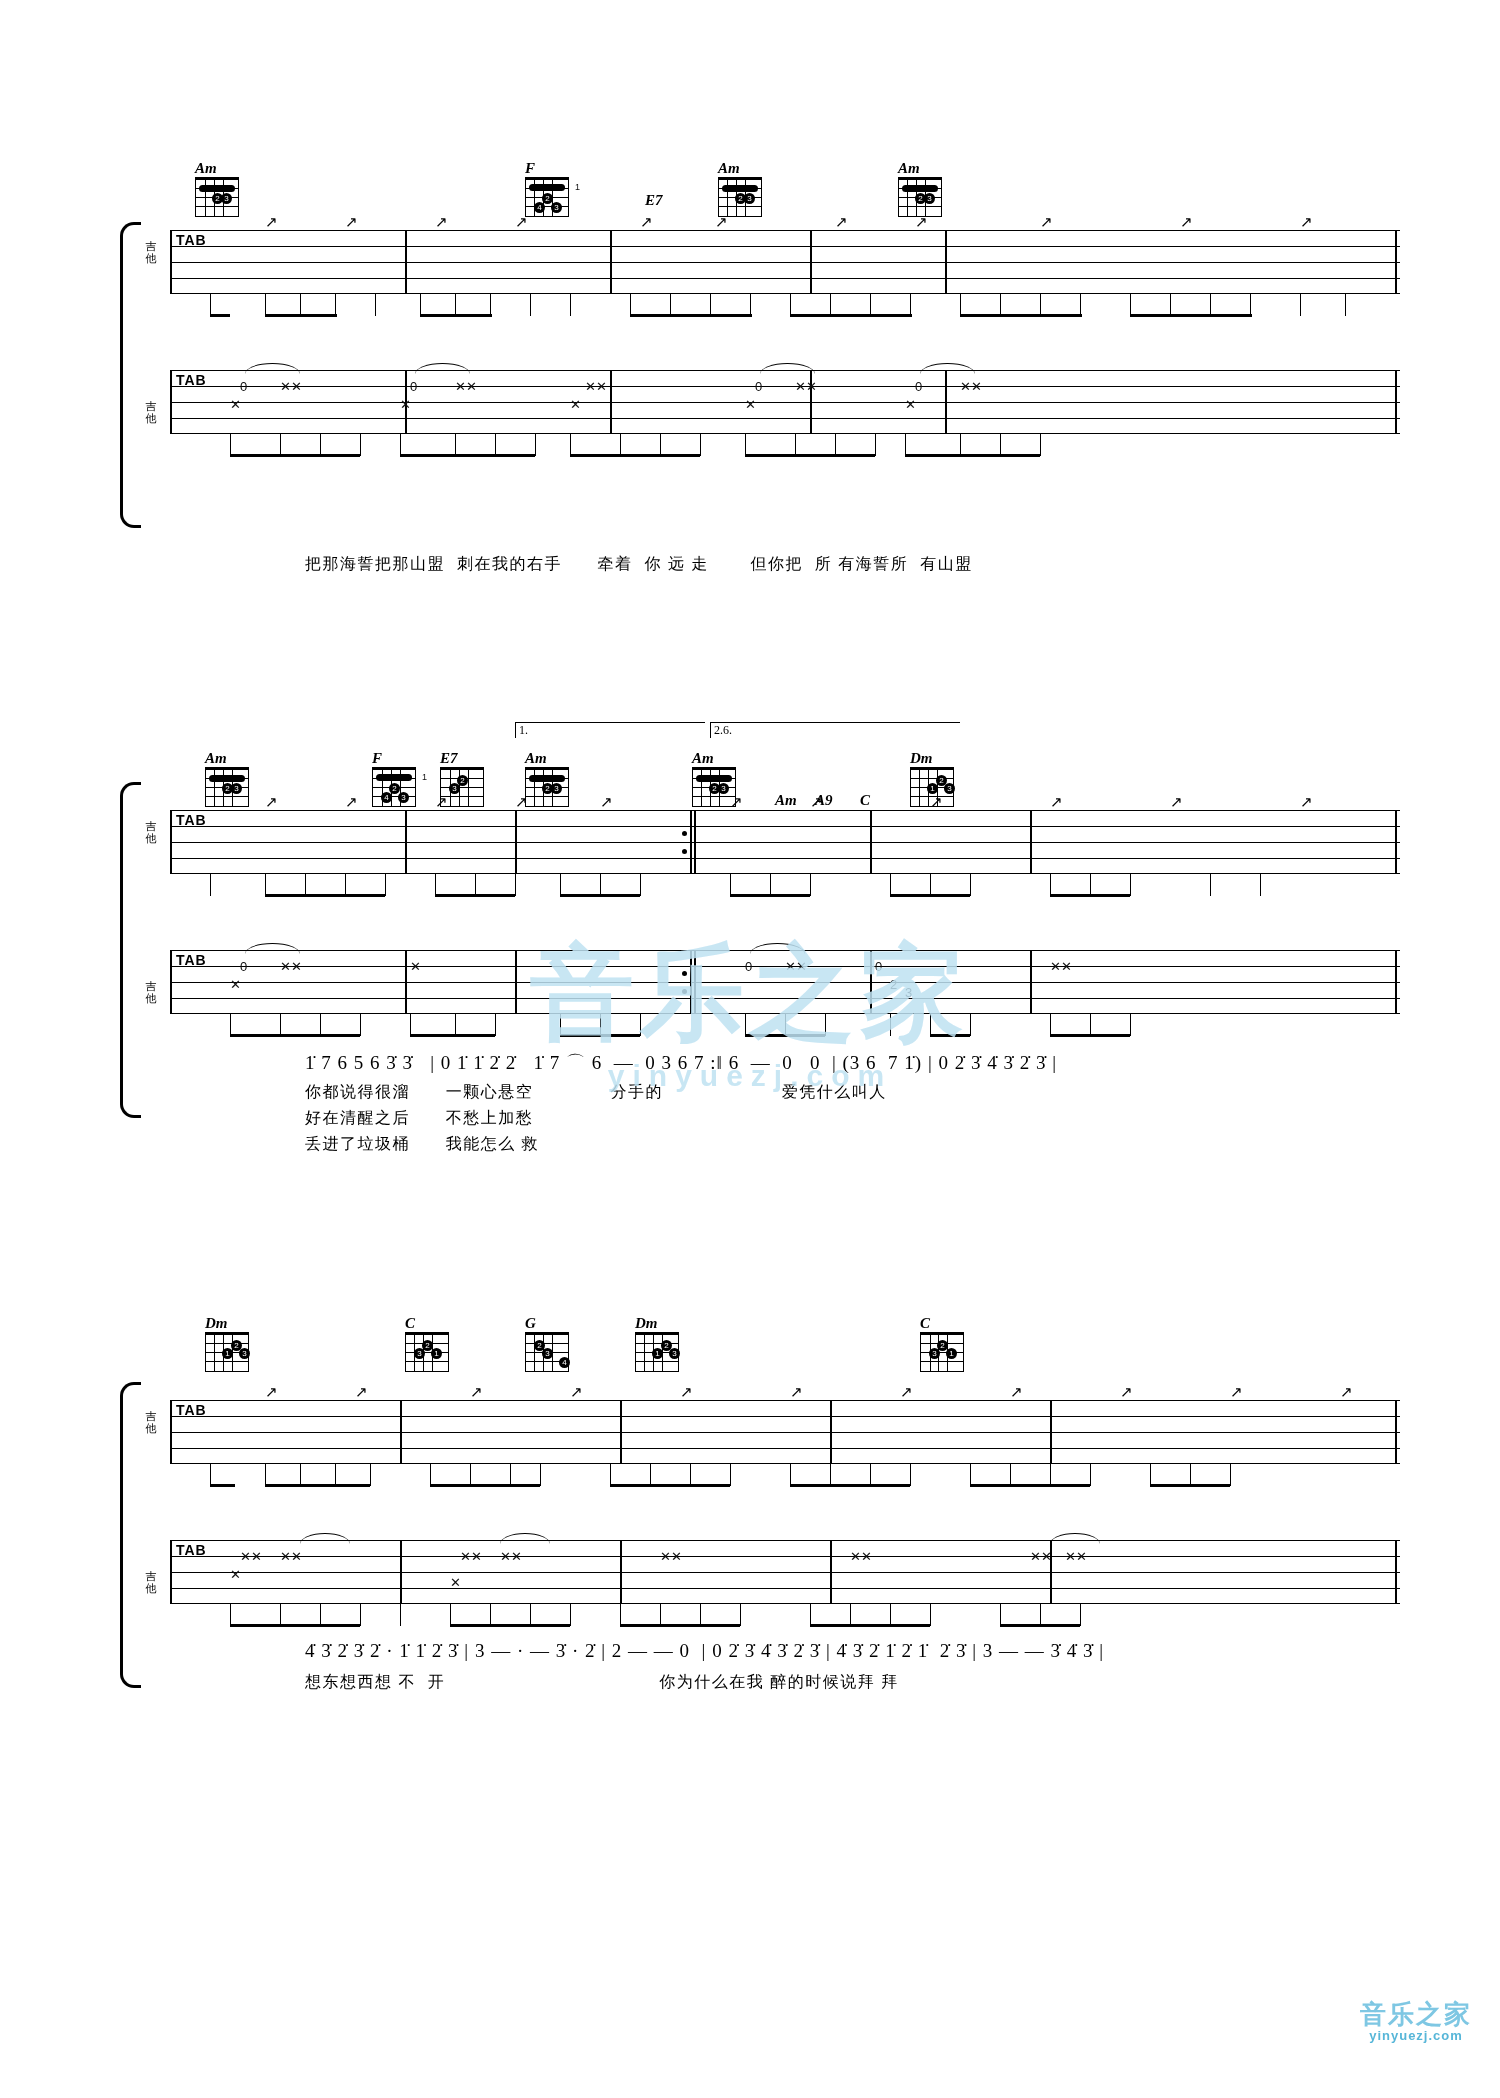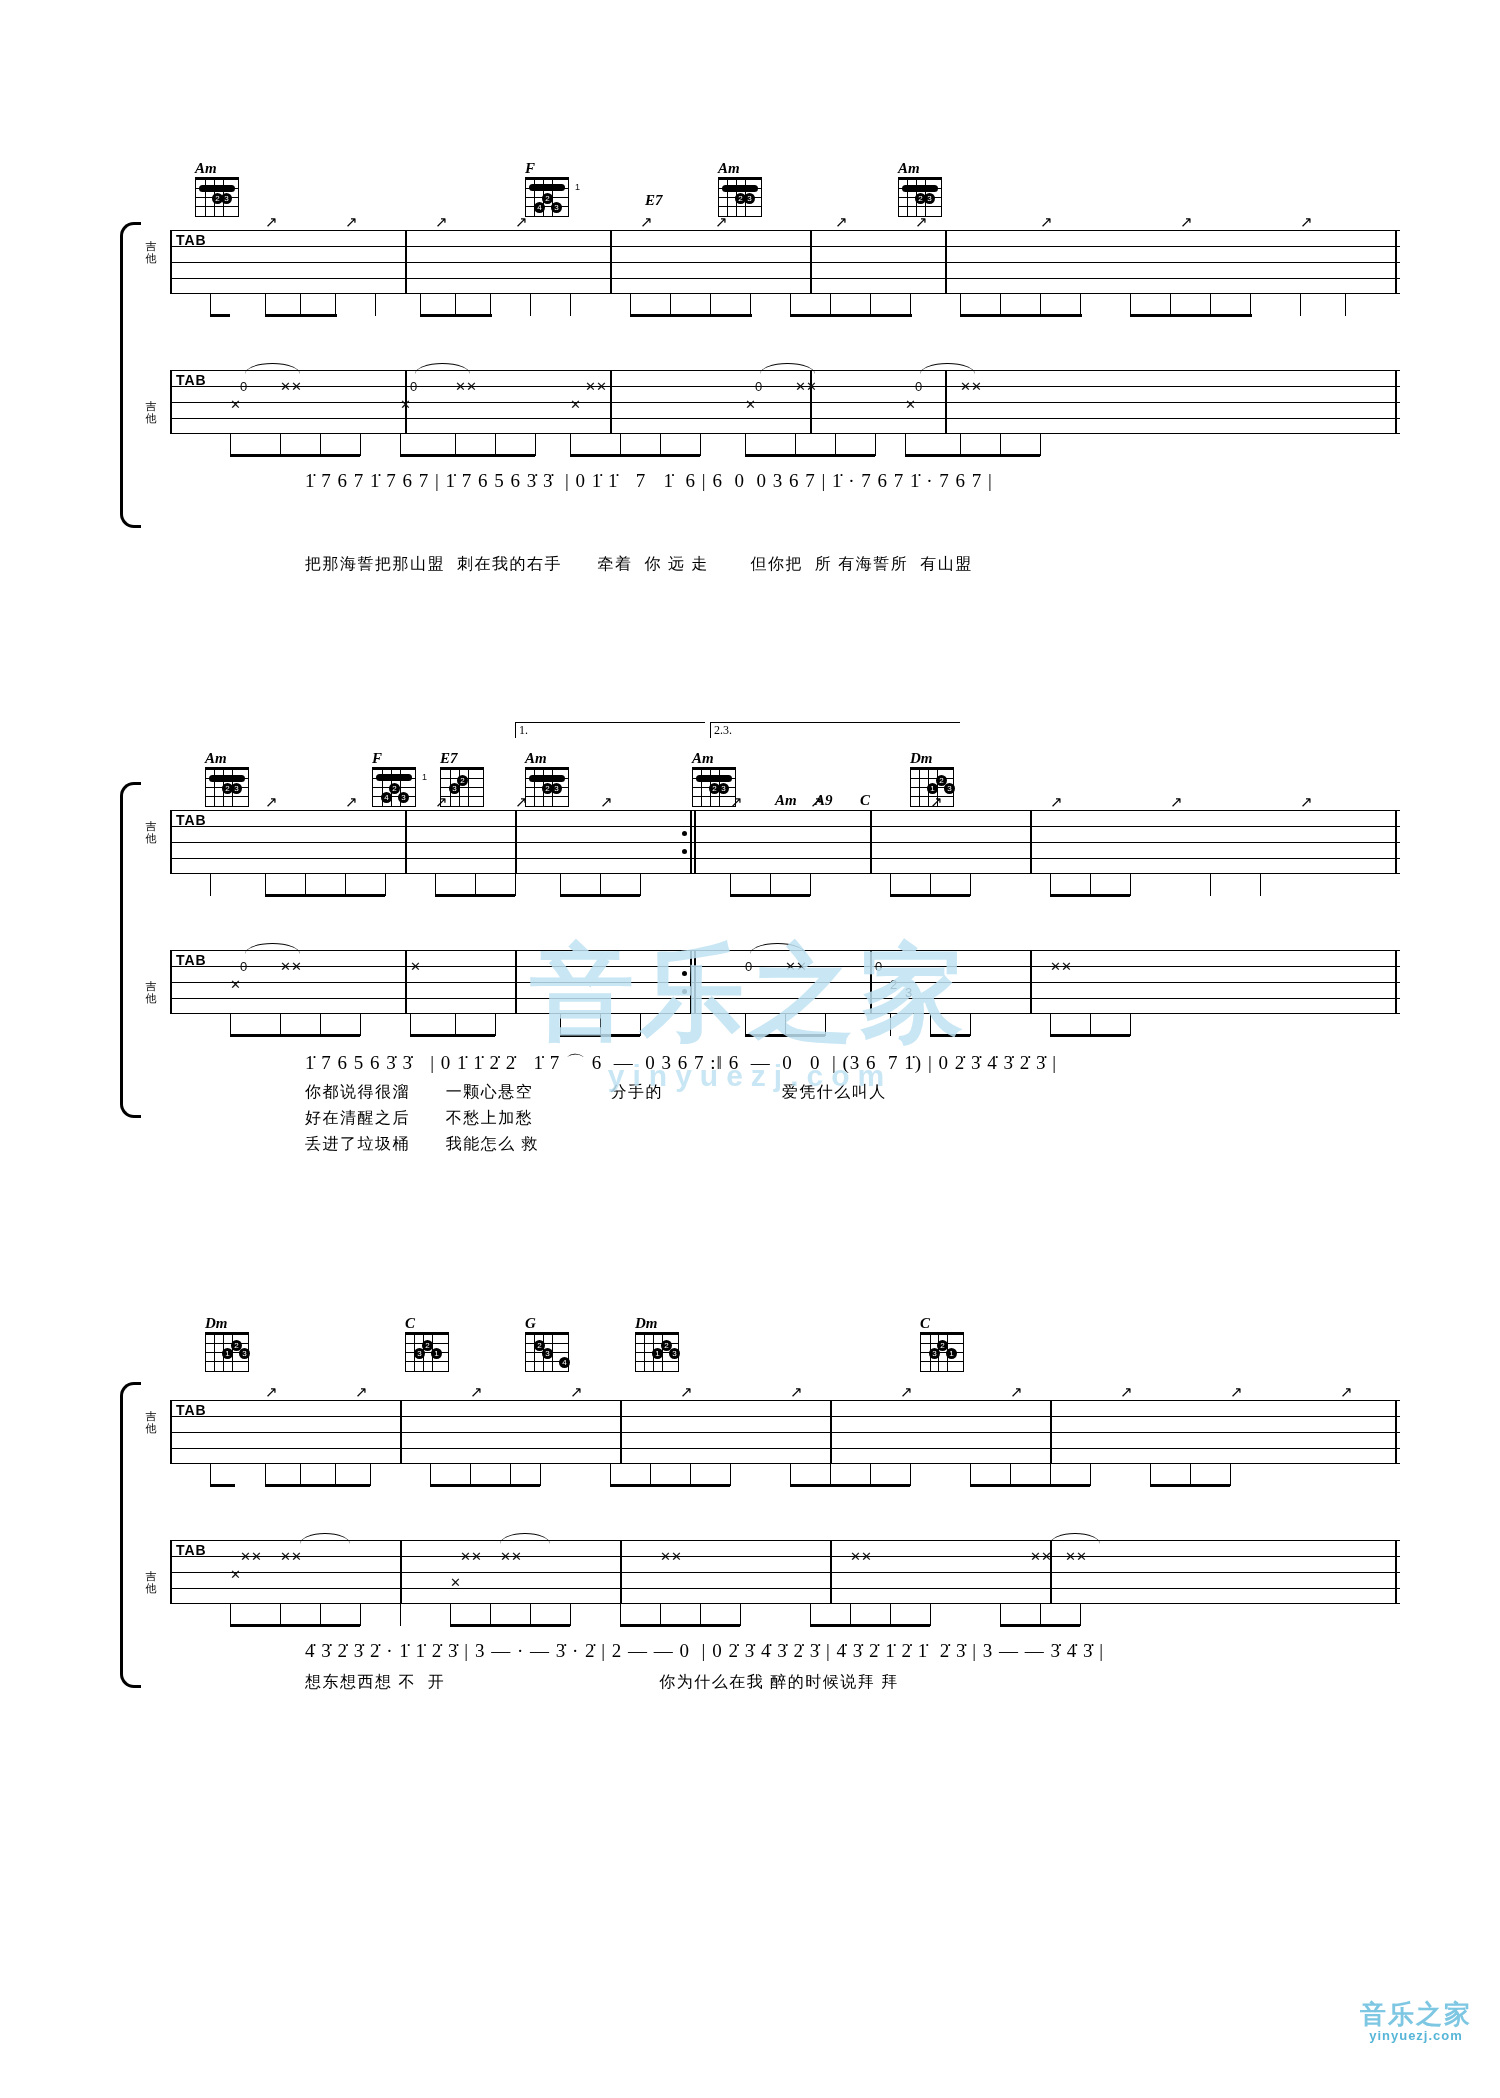--- a/index.html
+++ b/index.html
@@ -428,31 +428,30 @@
         <div class="rhythm" style="left:790px;"></div>
       <div class="rhythm" style="left:830px;"></div>
         <div class="rhythm" style="left:870px;"></div>
       <div class="beam" style="left:60px; top:20px; width:130px;"></div>
       <div class="beam" style="left:230px; top:20px; width:135px;"></div>
       <div class="beam" style="left:400px; top:20px; width:130px;"></div>
       <div class="beam" style="left:575px; top:20px; width:130px;"></div>
       <div class="beam" style="left:735px; top:20px; width:135px;"></div>
     </div>
 
-    <div class="jianpu" style="top:300px;">1̇ 7 6 7 1̇ 7 6 7 | 1̇ 7 6 5 6 3̇ 3̇  | 0 1̇ 1̇   7   1̇  6 | 6  0  0 3 6 7 | 1̇ · 7 6 7 1̇ · 7 6 7 |</div>
     <div class="lyrics" style="top:384px;">把那海誓把那山盟  刺在我的右手      牵着  你 远 走       但你把  所 有海誓所  有山盟</div>
   </div>
 
   <div class="system s2">
     <div class="brace"></div>
     <div class="clef-label" style="top:90px;">吉<br>他</div>
     <div class="clef-label" style="top:250px;">吉<br>他</div>
 
     <div class="volta" style="left:405px; top:-8px; width:190px;">1.</div>
-    <div class="volta" style="left:600px; top:-8px; width:250px;">2.3.</div>
+    <div class="volta" style="left:600px; top:-8px; width:250px;">2.6.</div>
 
     <div class="chordbox" style="left:95px; top:20px;">
       <div class="cname">Am</div>
       <div class="grid">
           <div class="bar-line-chord" style="left:3px; top:5px; width:36px;"></div>
           <div class="dot" style="left:16px; top:13px;">2</div>
           <div class="dot" style="left:25px; top:13px;">3</div>
         </div>
     </div>
     <div class="chordbox" style="left:262px; top:20px;">

